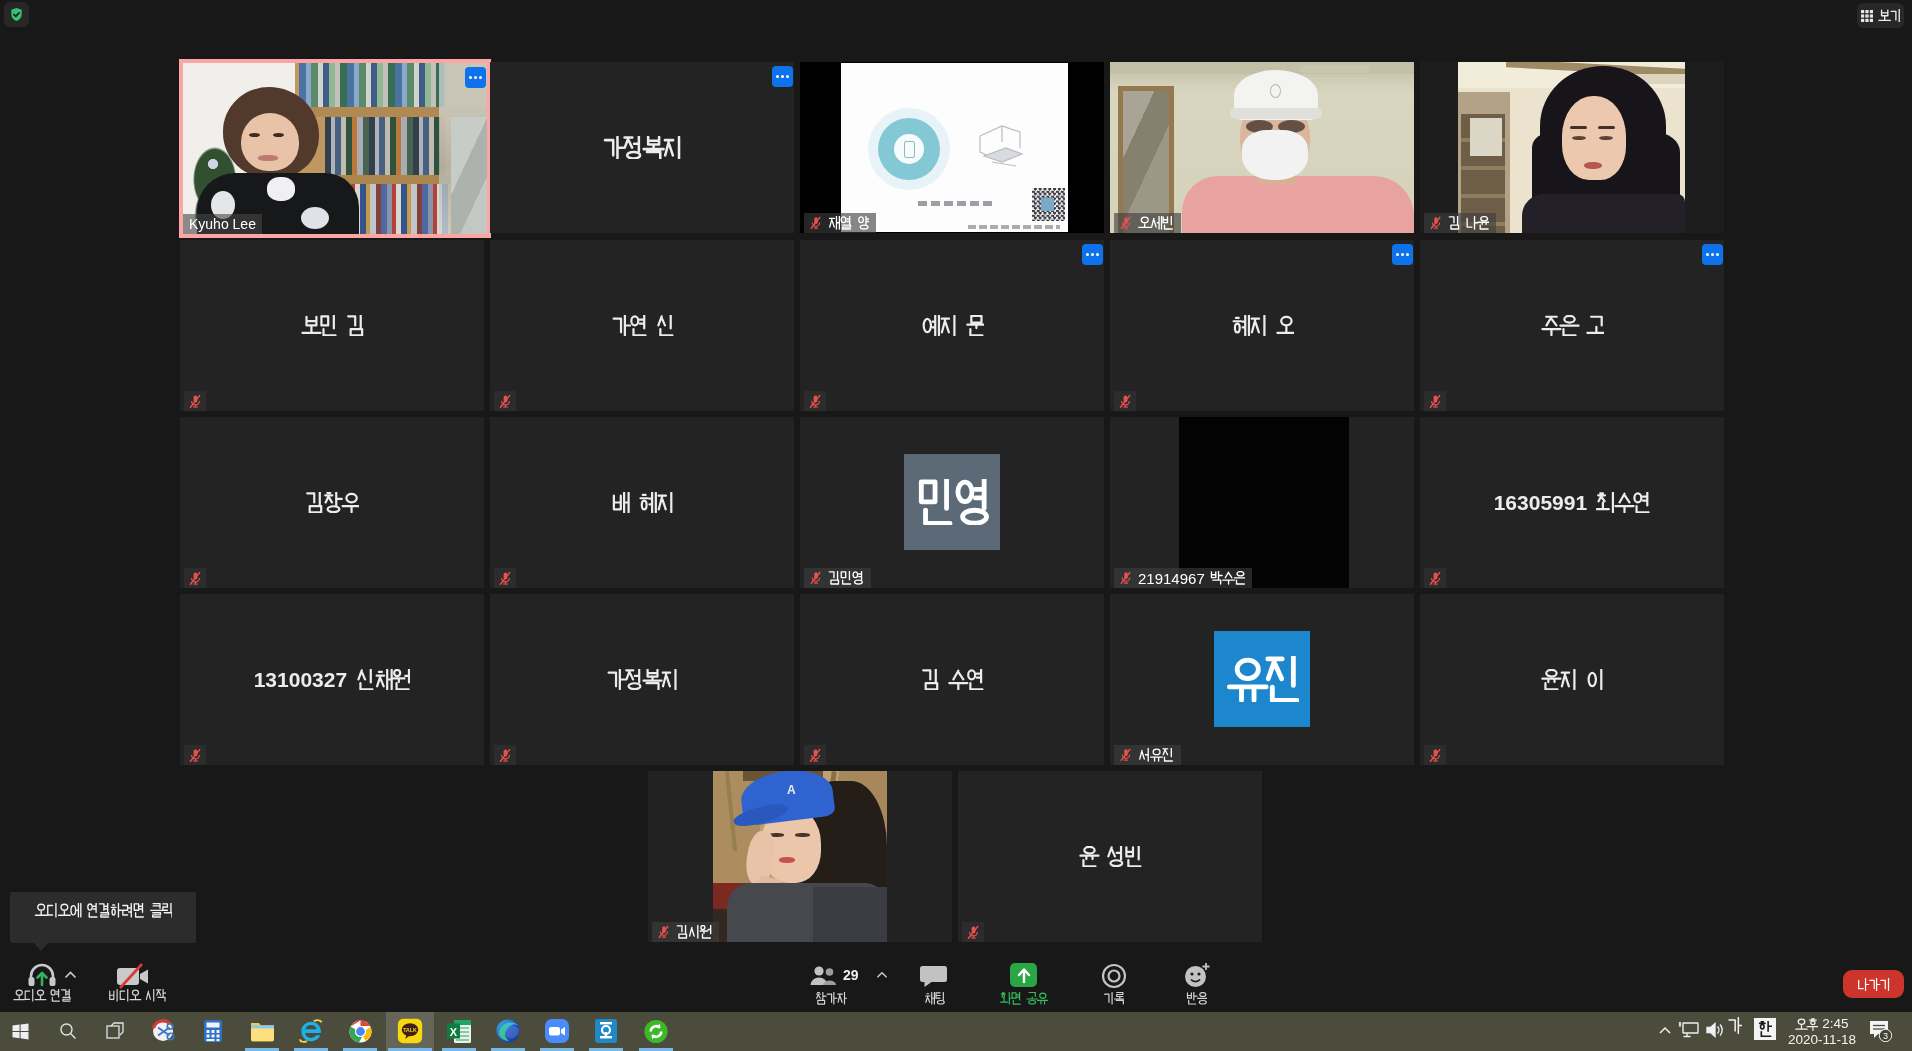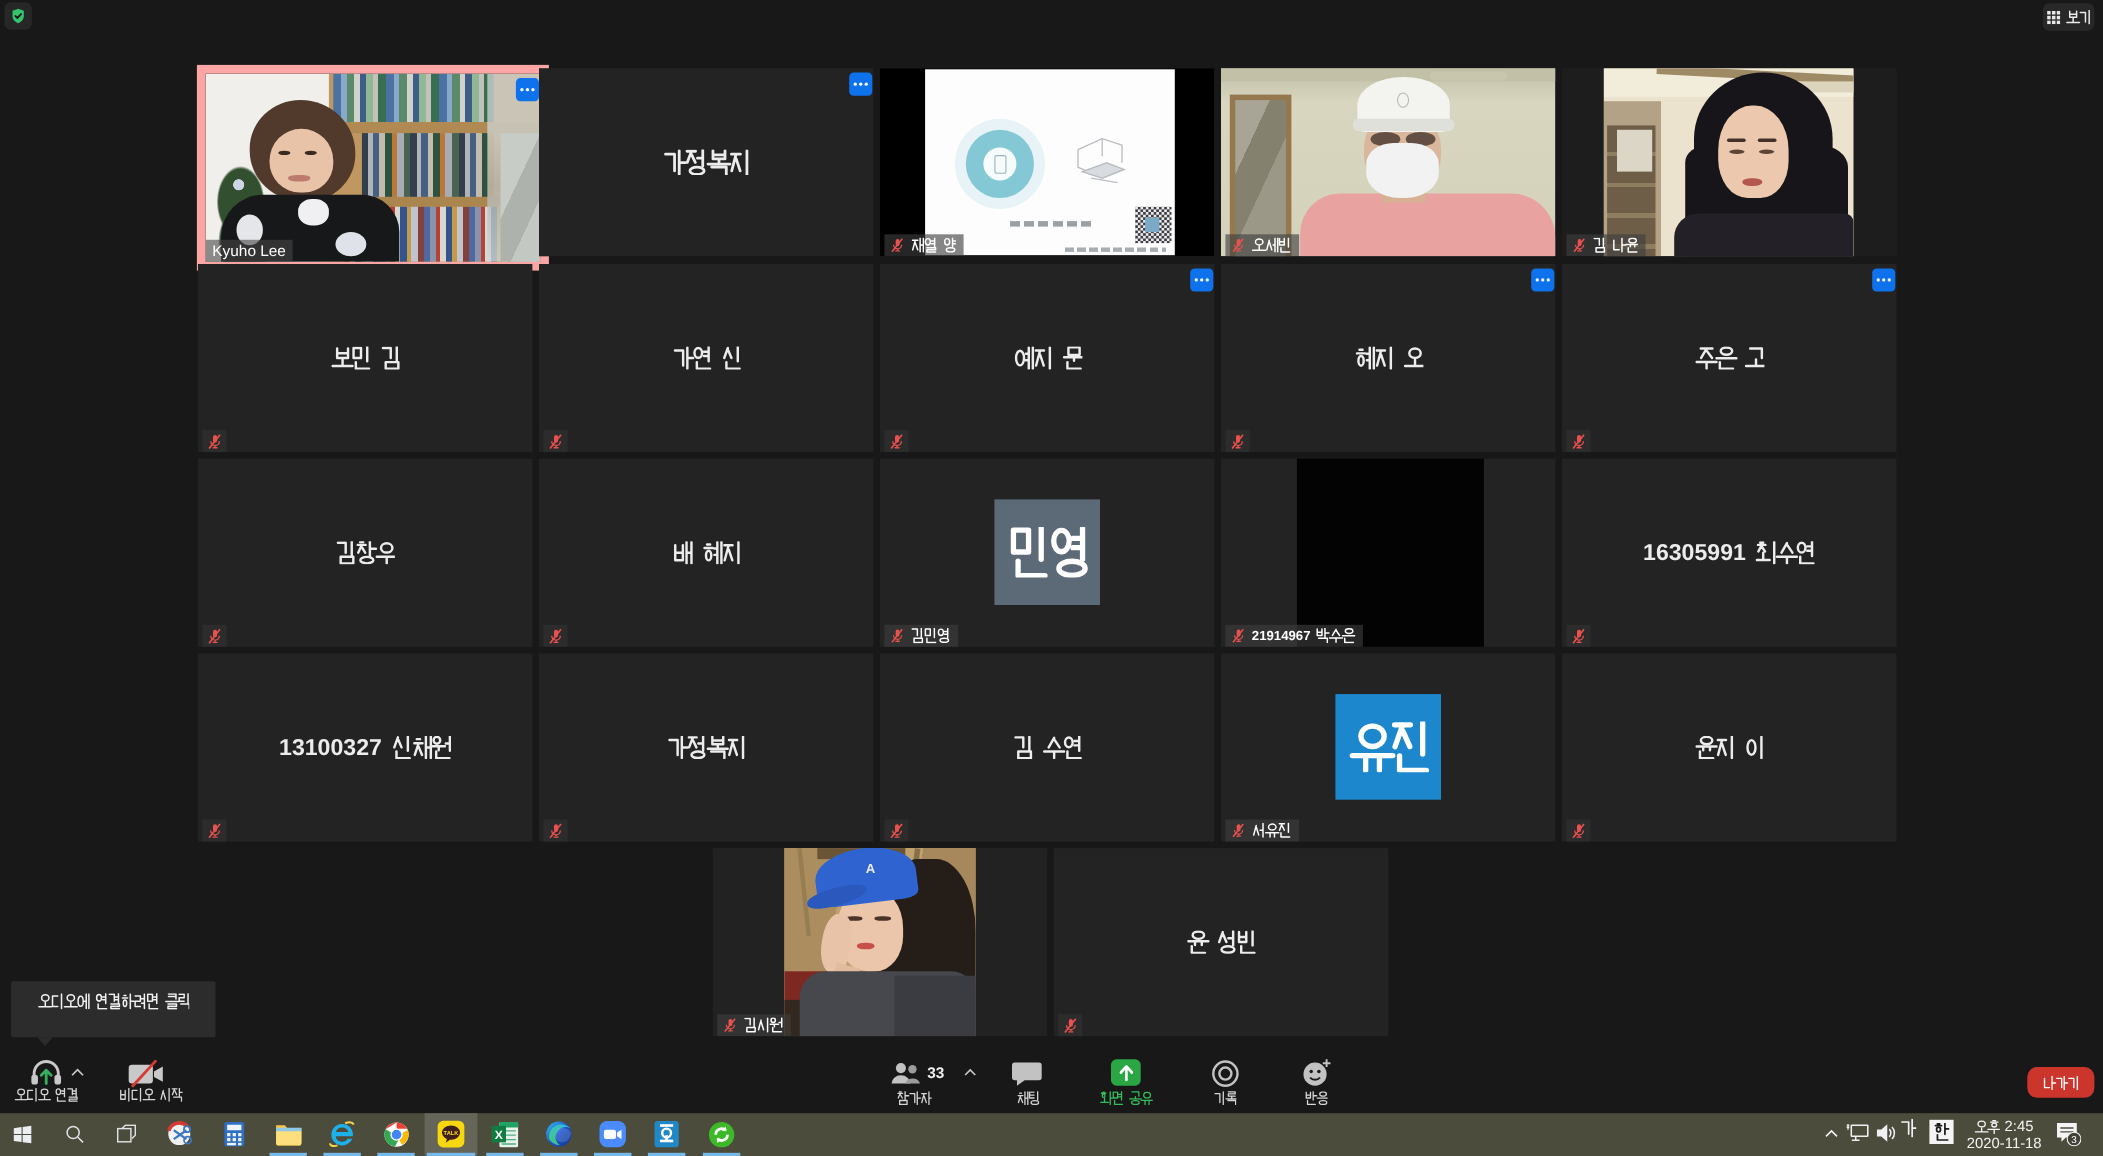--- a/index.html
+++ b/index.html
@@ -1,13 +1,13 @@
 <!DOCTYPE html>
 <html><head><meta charset="utf-8"><style>html,body{margin:0;padding:0;width:1912px;height:1051px;background:#181818;overflow:hidden;font-family:"Liberation Sans",sans-serif;}.tile{position:absolute;width:304px;height:171px;background:#232323;}.cname{position:absolute;left:0;top:0;width:100%;height:100%;display:flex;align-items:center;justify-content:center;gap:9px;color:#ececec;font-weight:600;}.lbl{position:absolute;left:4px;bottom:0;height:20px;background:rgba(62,62,62,.62);display:flex;align-items:center;padding:0 7px 0 5px;gap:5px;color:#fff;}.miconly{position:absolute;left:4px;bottom:0;height:20px;width:22px;background:rgba(62,62,62,.35);display:flex;align-items:center;justify-content:center;}.num{font-weight:700;letter-spacing:0;}</style></head><body>
-<div style="position:absolute;left:182px;top:62px;width:304px;height:171px;background:#222;border:8px solid #fca5a5;box-sizing:content-box;margin-left:-3px;margin-top:-3px;overflow:hidden;">
+<div style="position:absolute;left:182px;top:62px;width:304px;height:171px;background:#222;border:4px solid #fca5a5;box-sizing:content-box;margin-left:-3px;margin-top:-3px;overflow:hidden;">
     <div style="position:absolute;inset:0;background:#f0efec;"></div>
     <div style="position:absolute;left:112px;top:0;width:192px;height:171px;background:#c09661;"></div>
     <div style="position:absolute;left:116px;top:0px;width:146px;height:44px;background:repeating-linear-gradient(90deg,#4a72a2 0 7px,#88aac8 7px 12px,#5a8a6a 12px 19px,#d2d2cc 19px 24px,#3e5e88 24px 30px,#90b894 30px 36px,#c2c2ba 36px 41px,#3a6e52 41px 48px);"></div>
     <div style="position:absolute;left:112px;top:44px;width:192px;height:10px;background:#b08a52;"></div>
     <div style="position:absolute;left:142px;top:54px;width:120px;height:58px;background:repeating-linear-gradient(90deg,#32404e 0 6px,#b0b4b8 6px 10px,#466082 10px 16px,#c2bcae 16px 21px,#2e523e 21px 27px,#bc7838 27px 32px,#a8acb4 32px 38px,#4a6250 38px 44px);"></div>
     <div style="position:absolute;left:112px;top:112px;width:192px;height:9px;background:#ab854e;"></div>
     <div style="position:absolute;left:122px;top:121px;width:182px;height:50px;background:repeating-linear-gradient(90deg,#8894ac 0 5px,#b44238 5px 9px,#d8d8d0 9px 14px,#34548e 14px 20px,#c49a48 20px 24px,#c0c4cc 24px 30px,#84403a 30px 35px,#5068a0 35px 41px);"></div>
     <div style="position:absolute;left:256px;top:0;width:48px;height:171px;background:linear-gradient(180deg,#ccd0cc 0 30%,#b4b8b2 60%,#d2d6d2);opacity:.8;"></div>
     <div style="position:absolute;left:268px;top:54px;width:36px;height:118px;background:linear-gradient(115deg,#c8ccc6 0 40%,#aeb2ac 40% 70%,#c4c8c2 70%);"></div>
     <div style="position:absolute;left:2px;top:50px;width:66px;height:121px;background:radial-gradient(ellipse 55% 45% at 45% 55%,#32502f 0 55%,transparent 60%),radial-gradient(ellipse 55% 45% at 50% 85%,#3a573c 0 60%,transparent 65%);"></div>
@@ -299,21 +299,21 @@
 <div class="tile" style="left:1110px;top:417px;">
     <div style="position:absolute;left:69px;top:0;width:170px;height:171px;background:#030303;"></div>
     <div class="lbl">
       <svg width="14" height="14" viewBox="0 0 16 16" style="display:block">
         <rect x="6" y="1.5" width="4" height="7.5" rx="2" fill="#e8514e"></rect>
         <path d="M3.8 7.5 a4.2 4.2 0 0 0 8.4 0" fill="none" stroke="#e8514e" stroke-width="1.3"></path>
         <line x1="8" y1="11.7" x2="8" y2="13.4" stroke="#e8514e" stroke-width="1.3"></line>
         <line x1="5.6" y1="13.9" x2="10.4" y2="13.9" stroke="#e8514e" stroke-width="1.3"></line>
         <line x1="2.2" y1="14.6" x2="12.8" y2="1.2" stroke="#e8514e" stroke-width="1.6"></line>
       </svg>
-      <span style="font-size:12px;font-weight:700;">21914967 </span>
+      <span style="font-size:15px;font-weight:400;">21914967 </span>
       <svg style="display:block;" width="35.6" height="13.5" viewBox="0 0 264.0 100" fill="none" stroke="#fff" stroke-width="10" stroke-linecap="round" stroke-linejoin="round">
         <path d="M10.8,6.4 L10.8,49.6 L42.9,49.6 L42.9,6.4 M10.8,28.0 L42.9,28.0 M63.2,2.0 L63.2,64.0 M63.2,33.0 L90.0,33.0 M20.6,67.6 L79.1,67.6 L79.1,96.4 M137.8,8.3 L113.7,49.7 M139.0,16.1 L161.9,49.7 M93.8,67.2 L181.8,67.2 M137.8,67.2 L137.8,96.0 M181.8,51.0 L269.8,51.0 M196.6,67.6 L196.6,96.4 L255.1,96.4"></path>
         <ellipse cx="225.8" cy="20.0" rx="25.3" ry="15.8"></ellipse>
       </svg>
     </div>
   </div>
 <div class="tile" style="left:1420px;top:417px;">
     <div class="cname">
       <span class="num" style="font-size:21px;line-height:21px;">16305991 </span>
       <svg style="display:block;" width="54.2" height="21" viewBox="0 0 258.0 100" fill="none" stroke="#ececec" stroke-width="10.6" stroke-linecap="round" stroke-linejoin="round">
@@ -536,21 +536,21 @@
       <path d="M14.0,17.6 L14.0,82.4 L46.6,82.4 L46.6,17.6 M14.0,50.0 L46.6,50.0 M72.8,4.0 L72.8,96.0 M132.8,17.6 L97.8,17.6 L97.8,82.4 L132.8,82.4 M157.8,4.0 L157.8,96.0 M177.2,84.8 L262.2,84.8 M219.7,56.0 L219.7,84.8 M323.3,17.6 L307.0,82.4 M324.1,29.8 L339.6,82.4 M365.8,4.0 L365.8,96.0 M388.9,6.4 L422.2,6.4 M405.5,7.8 L390.0,49.6 M406.3,18.4 L421.0,49.6 M440.6,2.0 L440.6,64.0 M440.6,33.0 L466.5,33.0 M399.4,67.6 L456.0,67.6 L456.0,96.4"></path>
       <ellipse cx="219.7" cy="29.0" rx="24.4" ry="20.2"></ellipse>
     </svg>
   </div>
 <svg style="position:absolute;left:808px;top:964px" width="30" height="24" viewBox="0 0 30 24">
     <circle cx="11" cy="7" r="4.6" fill="#c2c2c2"></circle>
     <path d="M2.5 21 a8.5 7.5 0 0 1 17 0 Z" fill="#c2c2c2"></path>
     <circle cx="21.5" cy="8" r="3.8" fill="#9c9c9c"></circle>
     <path d="M15 21 a7 6.5 0 0 1 13.4 0 Z" fill="#9c9c9c"></path>
   </svg>
-<div class="num" style="position:absolute;left:843px;top:967px;color:#efefef;font-size:14px;font-weight:600;">33</div>
+<div class="num" style="position:absolute;left:843px;top:967px;color:#efefef;font-size:14px;font-weight:600;">29</div>
 <svg style="position:absolute;left:876px;top:971px" width="12" height="8" viewBox="0 0 13 8">
     <path d="M1.5 6.5 L6.5 1.5 L11.5 6.5" fill="none" stroke="#c9c9c9" stroke-width="1.6"></path>
   </svg>
 <div style="position:absolute;left:790px;top:992px;width:82px;display:flex;justify-content:center;">
     <svg style="display:block;" width="31.9" height="12.5" viewBox="0 0 255.0 100" fill="none" stroke="#d6d6d6" stroke-width="9.5" stroke-linecap="round" stroke-linejoin="round">
       <path d="M20.9,4.0 L34.2,4.0 M10.9,16.0 L44.2,16.0 M27.5,17.4 L12.7,49.6 M28.3,25.6 L42.3,49.6 M62.6,2.0 L62.6,64.0 M62.6,33.0 L88.5,33.0 M22.7,67.6 L76.7,67.6 L76.7,96.4 L22.7,96.4 L22.7,67.6 M97.8,17.6 L132.8,17.6 L132.8,82.4 M150.8,4.0 L150.8,96.0 M150.8,50.0 L175.3,50.0 M182.8,17.6 L217.8,17.6 M200.3,19.8 L184.0,82.4 M201.1,35.6 L216.6,82.4 M235.8,4.0 L235.8,96.0 M235.8,50.0 L260.3,50.0"></path>
     </svg>
   </div>
 <svg style="position:absolute;left:920px;top:964px" width="28" height="25" viewBox="0 0 28 25">
     <path d="M3 3 h22 a2.5 2.5 0 0 1 2.5 2.5 v11 a2.5 2.5 0 0 1 -2.5 2.5 h-13 l-7 5 v-5 h-2 a2.5 2.5 0 0 1 -2.5 -2.5 v-11 A2.5 2.5 0 0 1 3 3 Z" fill="#c2c2c2" transform="translate(-0.5,-1)"></path>

